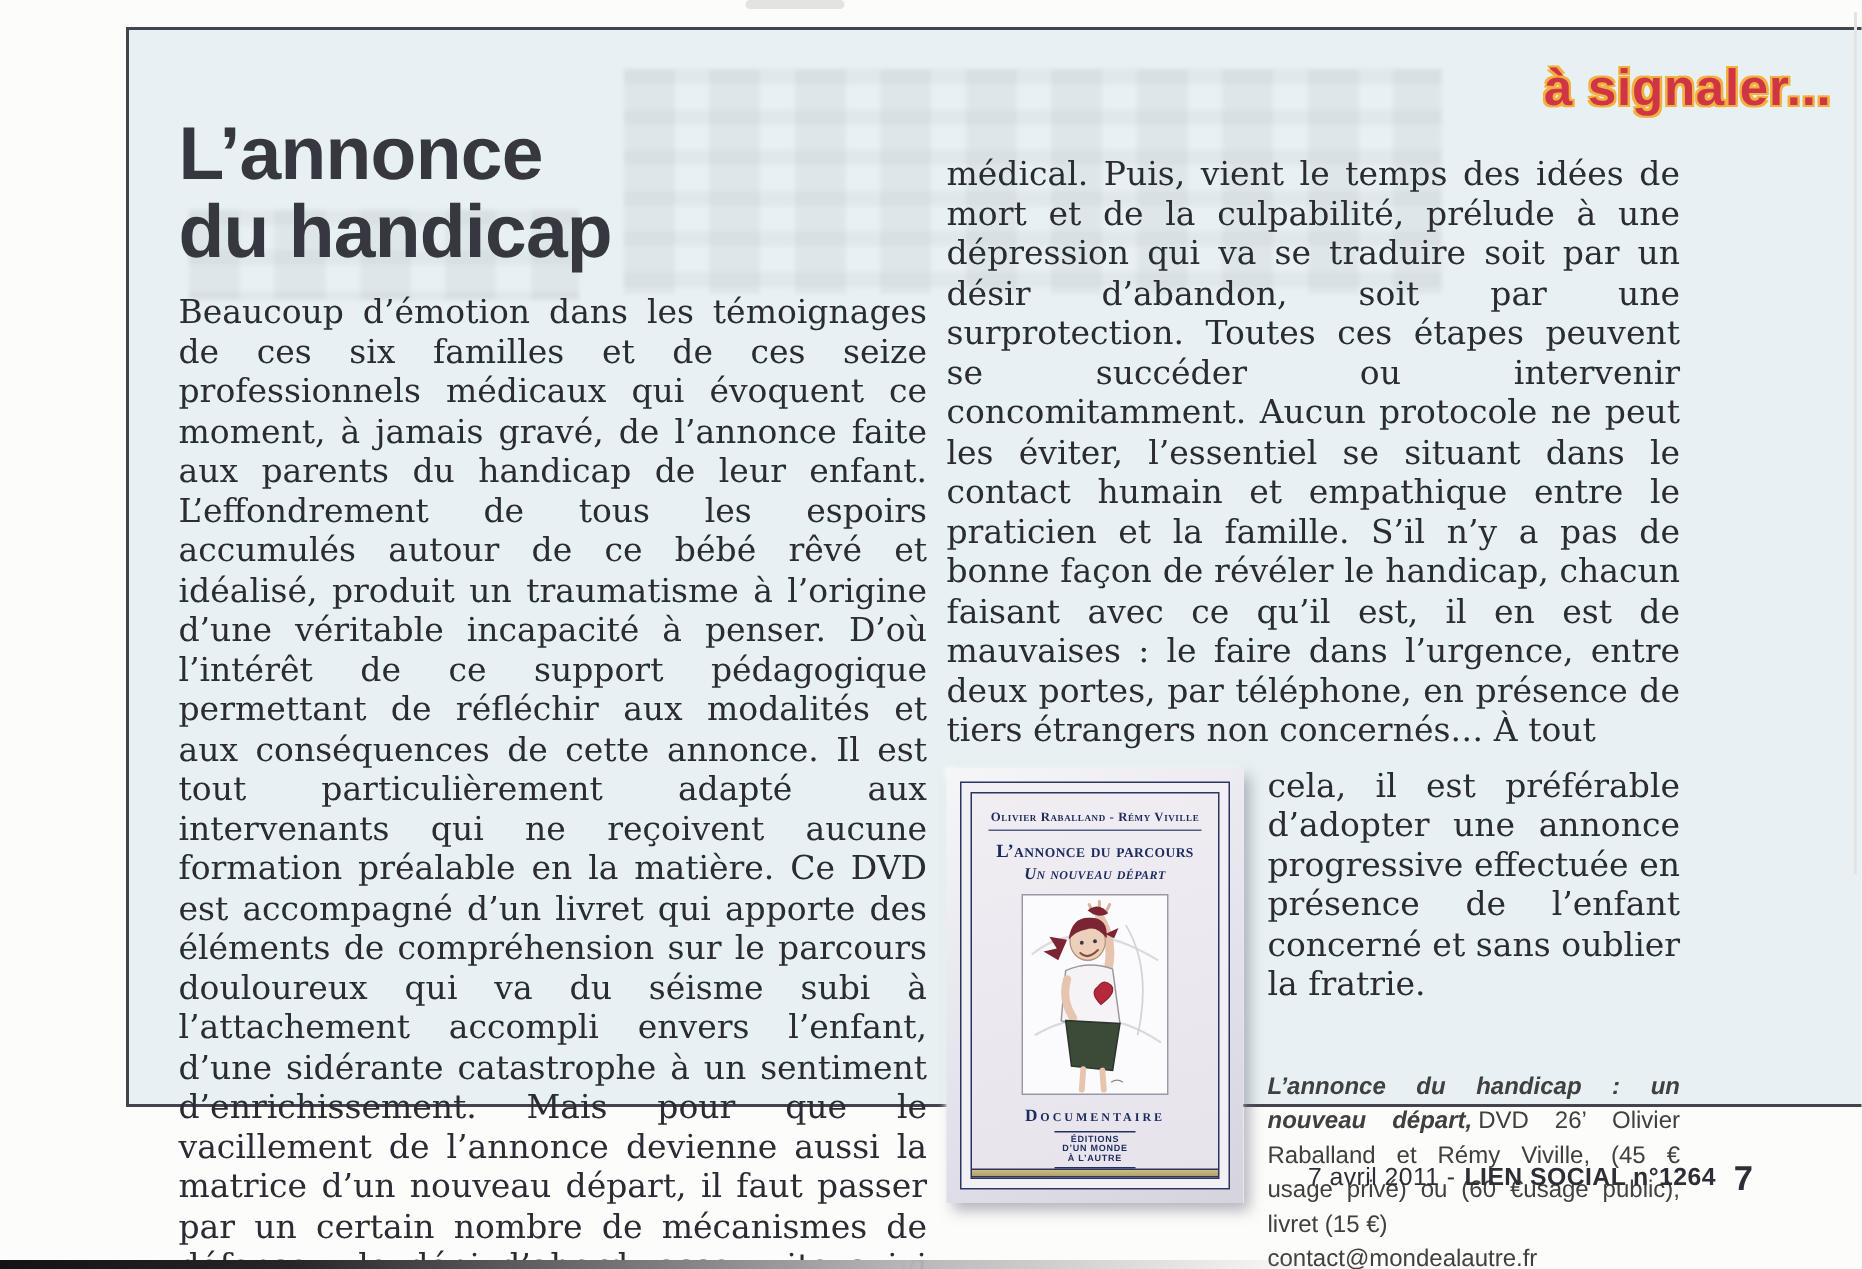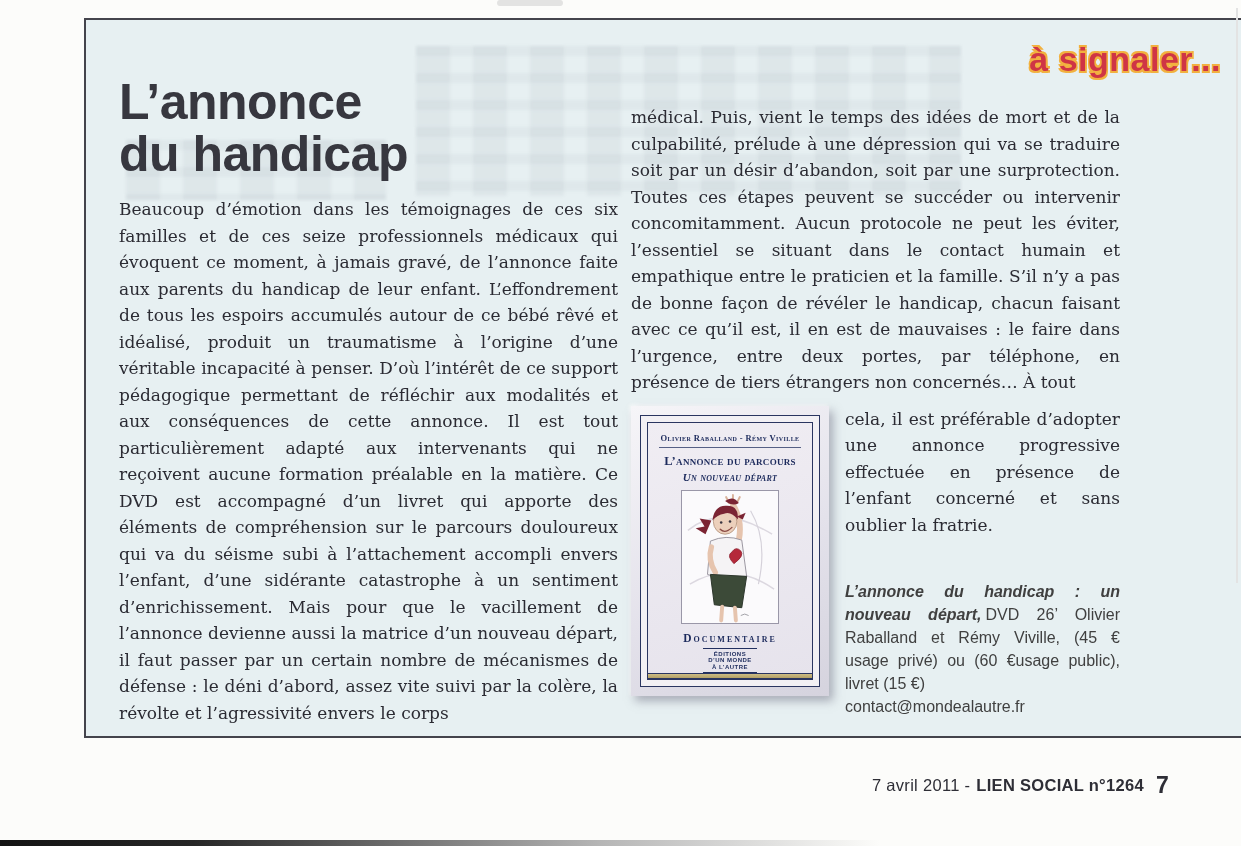--- a/index.html
+++ b/index.html
@@ -42,21 +42,21 @@
   }
 
   .title {
     position:absolute; left:33px; top:56px;
     font-size:50px; line-height:52px; font-weight:bold;
     letter-spacing:-0.5px; color:#37373f;
   }
 
   .body-text {
     font-family:"DejaVu Serif", serif;
-    font-size:17px; line-height:26.5px;
+    font-size:22px; line-height:26.5px;
     text-align:justify;
     color:#2b2b33;
     hyphens:auto;
   }
   .col-left  { position:absolute; left:33px;  top:176px; width:499px; }
   .col-right { position:absolute; left:545px; top:84px;  width:489px; }
 
   .media-row { display:flex; gap:16px; margin-top:10px; }
   .side-col  { flex:1; display:flex; flex-direction:column; }
 

